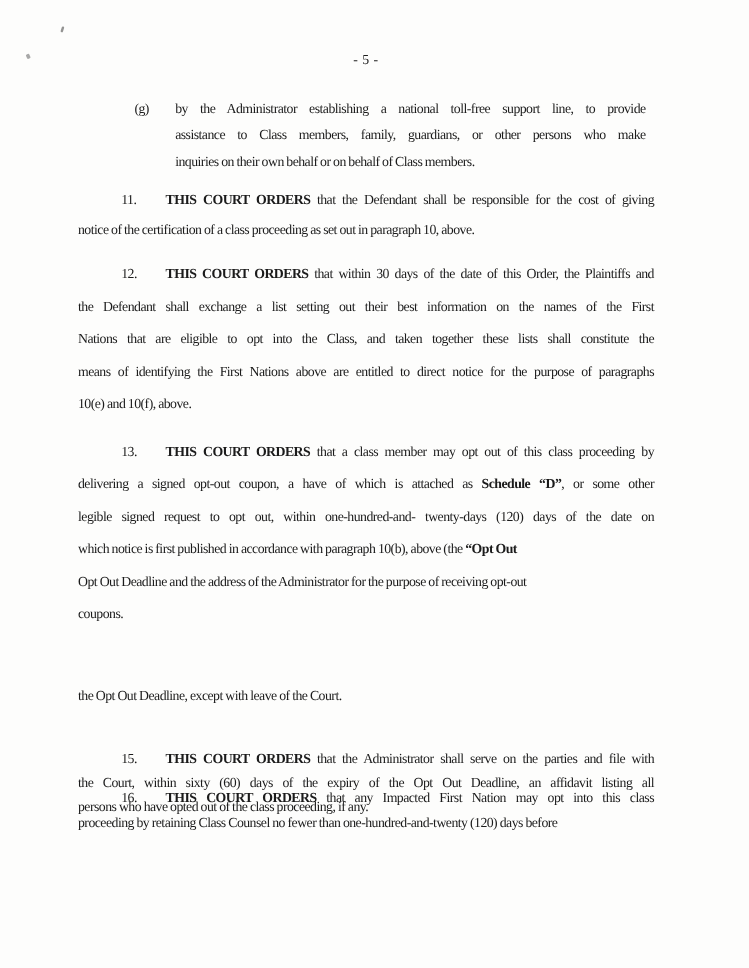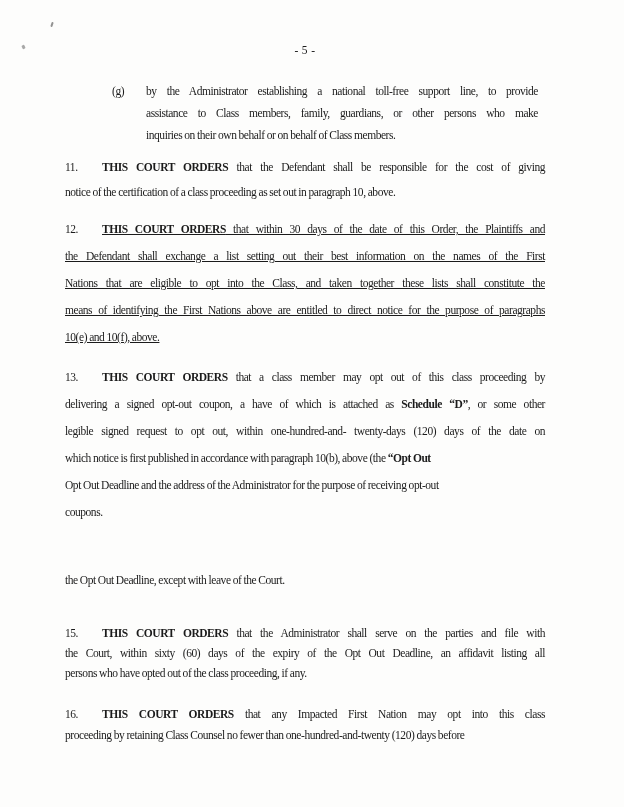--- a/index.html
+++ b/index.html
@@ -40,45 +40,46 @@
   }
   .para .line.j {
     text-align: justify;
     text-align-last: justify;
     -moz-text-align-last: justify;
   }
   .b { font-weight: bold; }
   .num {
     display: inline-block;
     width: 37px;
+    margin-left: 36px;
   }
   
   #para-g {
     left: 110px;
     width: 428px;
   }
   #para-g .line { padding-left: 36px; line-height: 22px; }
   #para-g .sub-label {
     position: absolute;
     left: 2px;
     top: 0;
     line-height: 22px;
   }
   #para-g { top: 80px; }
   #para-11 { top: 155px; }
   #para-11 .line { line-height: 25px; }
-  #para-12 { top: 216px; text-decoration: underline; }
+  #para-12 { top: 216px; }
   #para-12 .line { line-height: 27px; }
   #para-13 { top: 364px; }
   #para-13 .line { line-height: 27px; }
   #para-14 { top: 570px; }
   #para-14 .line { line-height: 20px; }
   #para-15 { top: 623px; }
   #para-15 .line { line-height: 20px; }
-  #para-16 { top: 704px; }
+  #para-16 { top: 655px; }
   #para-16 .line { line-height: 21px; }
   
   .mark {
     position: absolute;
     background: #6f6f6f;
     opacity: 0.75;
     border-radius: 1px;
   }
   .mark-a {
     left: 51px; top: 22px;

